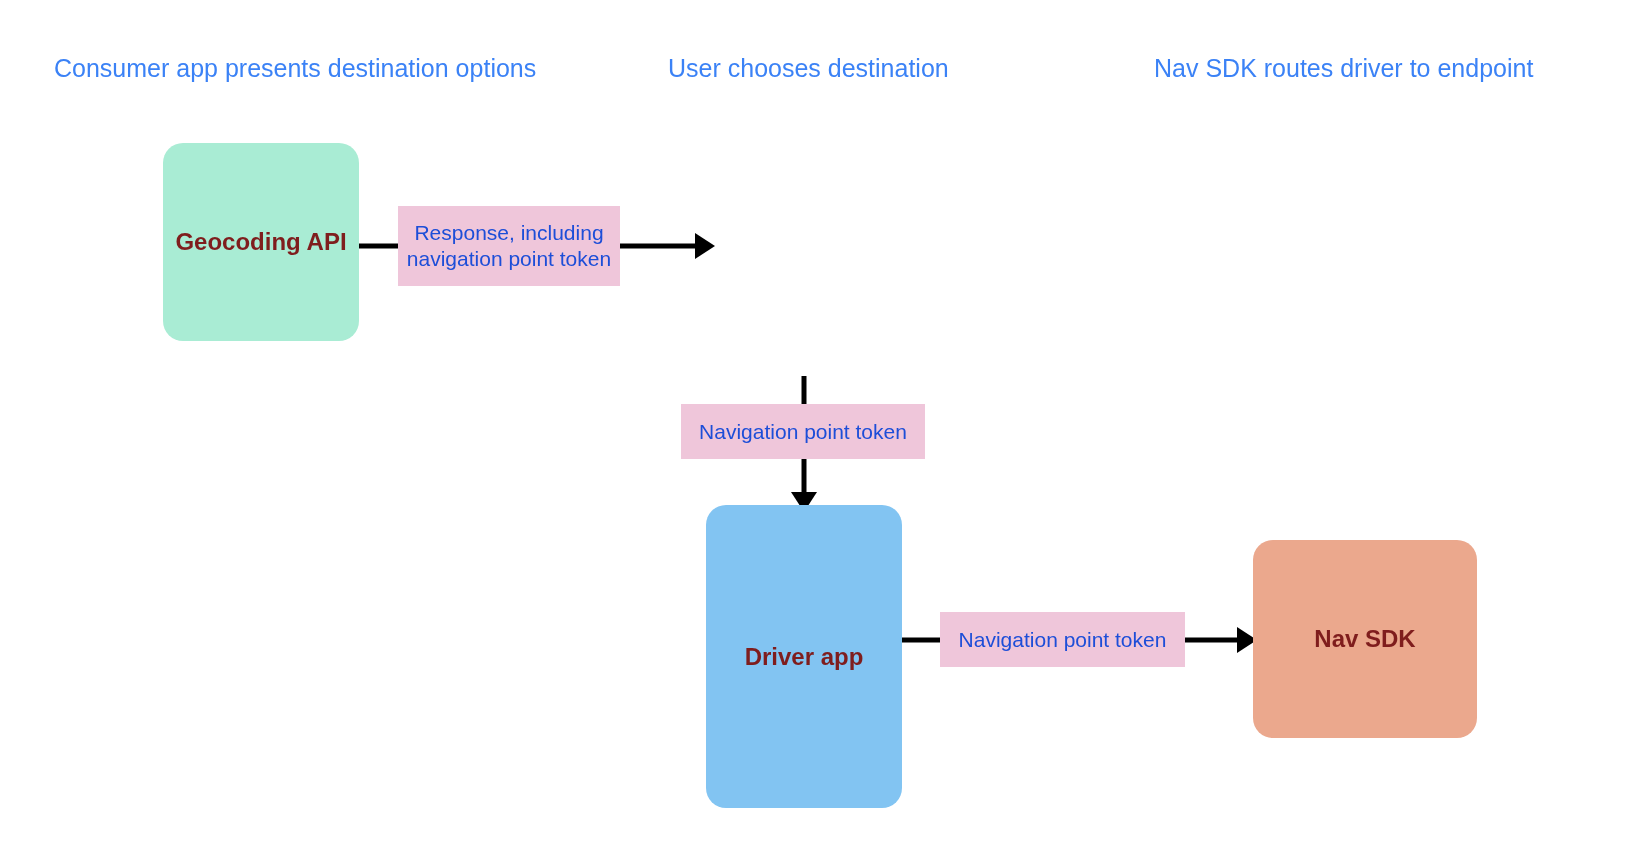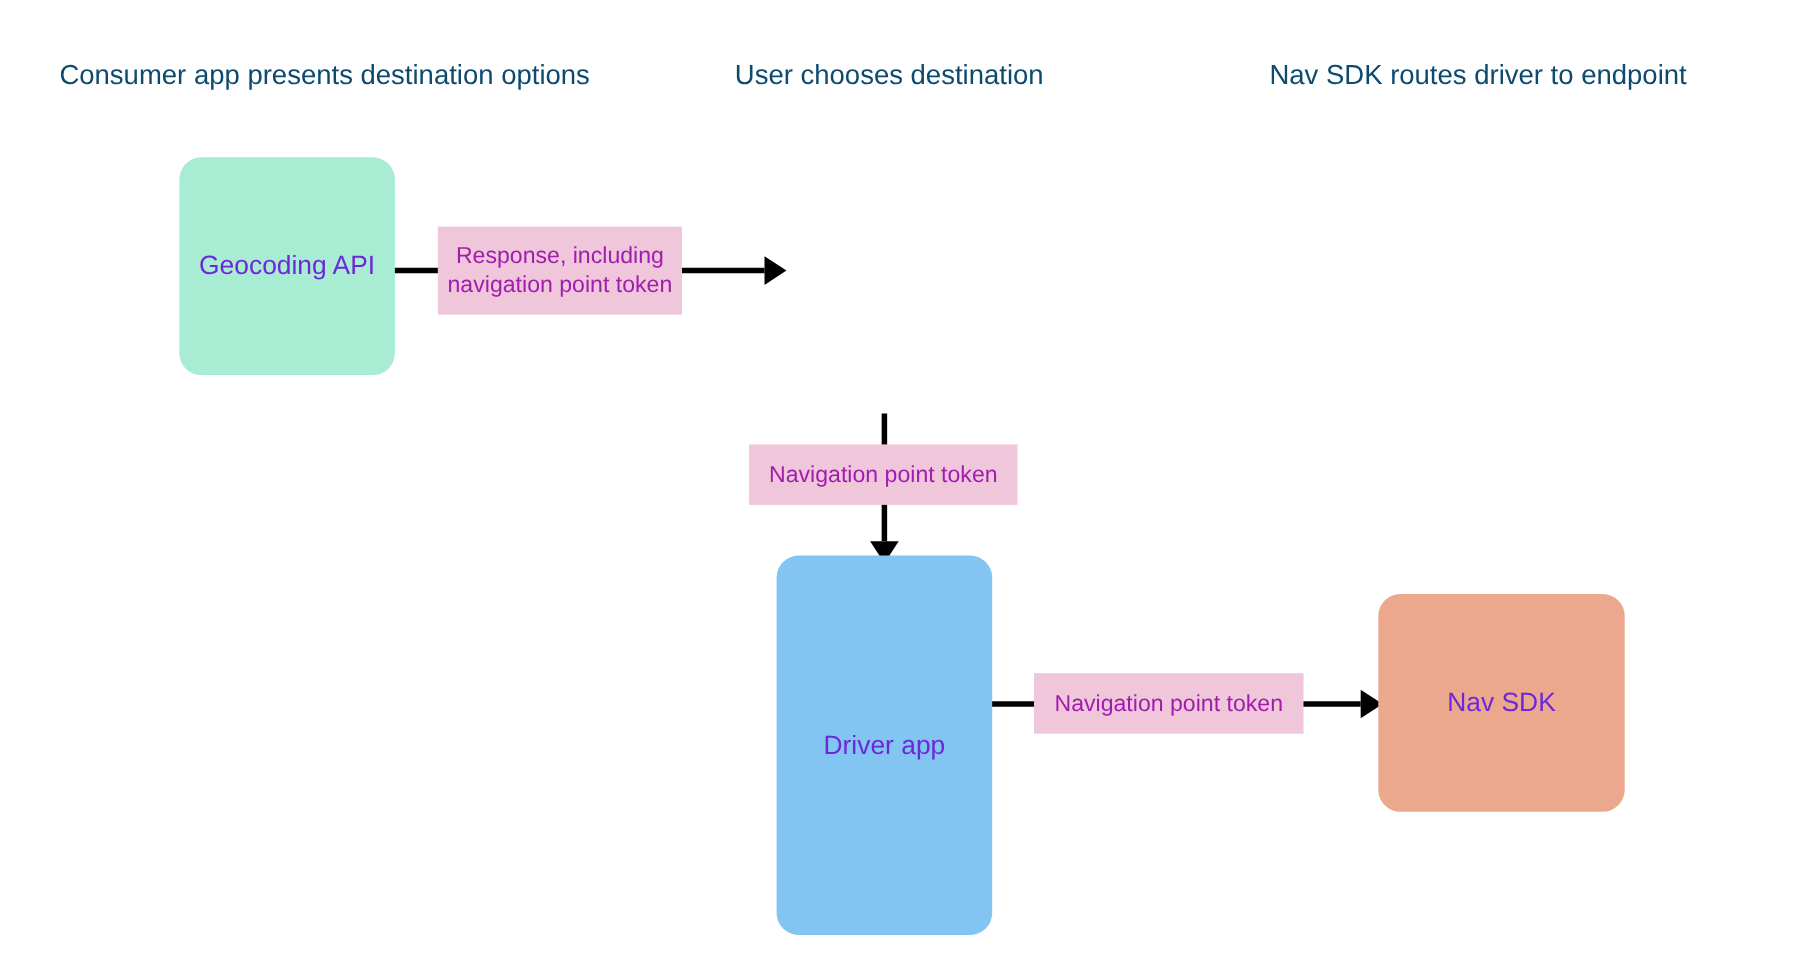--- a/index.html
+++ b/index.html
@@ -18,55 +18,55 @@
     height: 868px;
     background: #ffffff;
     overflow: hidden;
   }
 
   
   .column-heading {
     position: absolute;
     font-size: 25px;
     font-weight: 400;
-    color: #0c4a6e;
+    color: #3b82f6;
     white-space: nowrap;
     line-height: 1;
   }
   #heading-consumer  { left: 54px;   top: 56px; }
   #heading-user      { left: 668px;  top: 56px; }
   #heading-navsdk    { left: 1154px; top: 56px; }
 
   
   .node {
     position: absolute;
     display: flex;
     align-items: center;
     justify-content: center;
     text-align: center;
     border-radius: 20px;
     font-size: 24px;
-    font-weight: normal;
-    color: #6d28d9;
+    font-weight: bold;
+    color: #7f1d1d;
     box-sizing: border-box;
     z-index: 3;
   }
   #node-geocoding {
     left: 163px; top: 143px;
     width: 196px; height: 198px;
     background: #a9ecd4;
   }
   #node-consumer-app {
     left: 706px; top: 110px;
     width: 196px; height: 271px;
     background: #82c4f2;
   }
   #node-driver-app {
     left: 706px; top: 505px;
-    width: 196px; height: 345px;
+    width: 196px; height: 303px;
     background: #82c4f2;
   }
   #node-nav-sdk {
     left: 1253px; top: 540px;
     width: 224px; height: 198px;
     background: #eba88d;
   }
 
   
   .connector {
@@ -77,21 +77,21 @@
   #connector-geocoding-consumer { left: 355px; top: 228px; width: 360px; height: 36px; }
   #connector-consumer-driver    { left: 786px; top: 376px; width: 36px;  height: 136px; }
   #connector-driver-navsdk      { left: 897px; top: 622px; width: 360px; height: 36px; }
   .connector line { stroke: #000000; stroke-width: 5; }
   .connector polygon { fill: #000000; }
 
   
   .edge-label {
     position: absolute;
     background: #efc6da;
-    color: #a21caf;
+    color: #1d4ed8;
     font-size: 21px;
     line-height: 26px;
     font-weight: 400;
     text-align: center;
     display: flex;
     align-items: center;
     justify-content: center;
     box-sizing: border-box;
     padding: 0 8px;
     z-index: 2;

